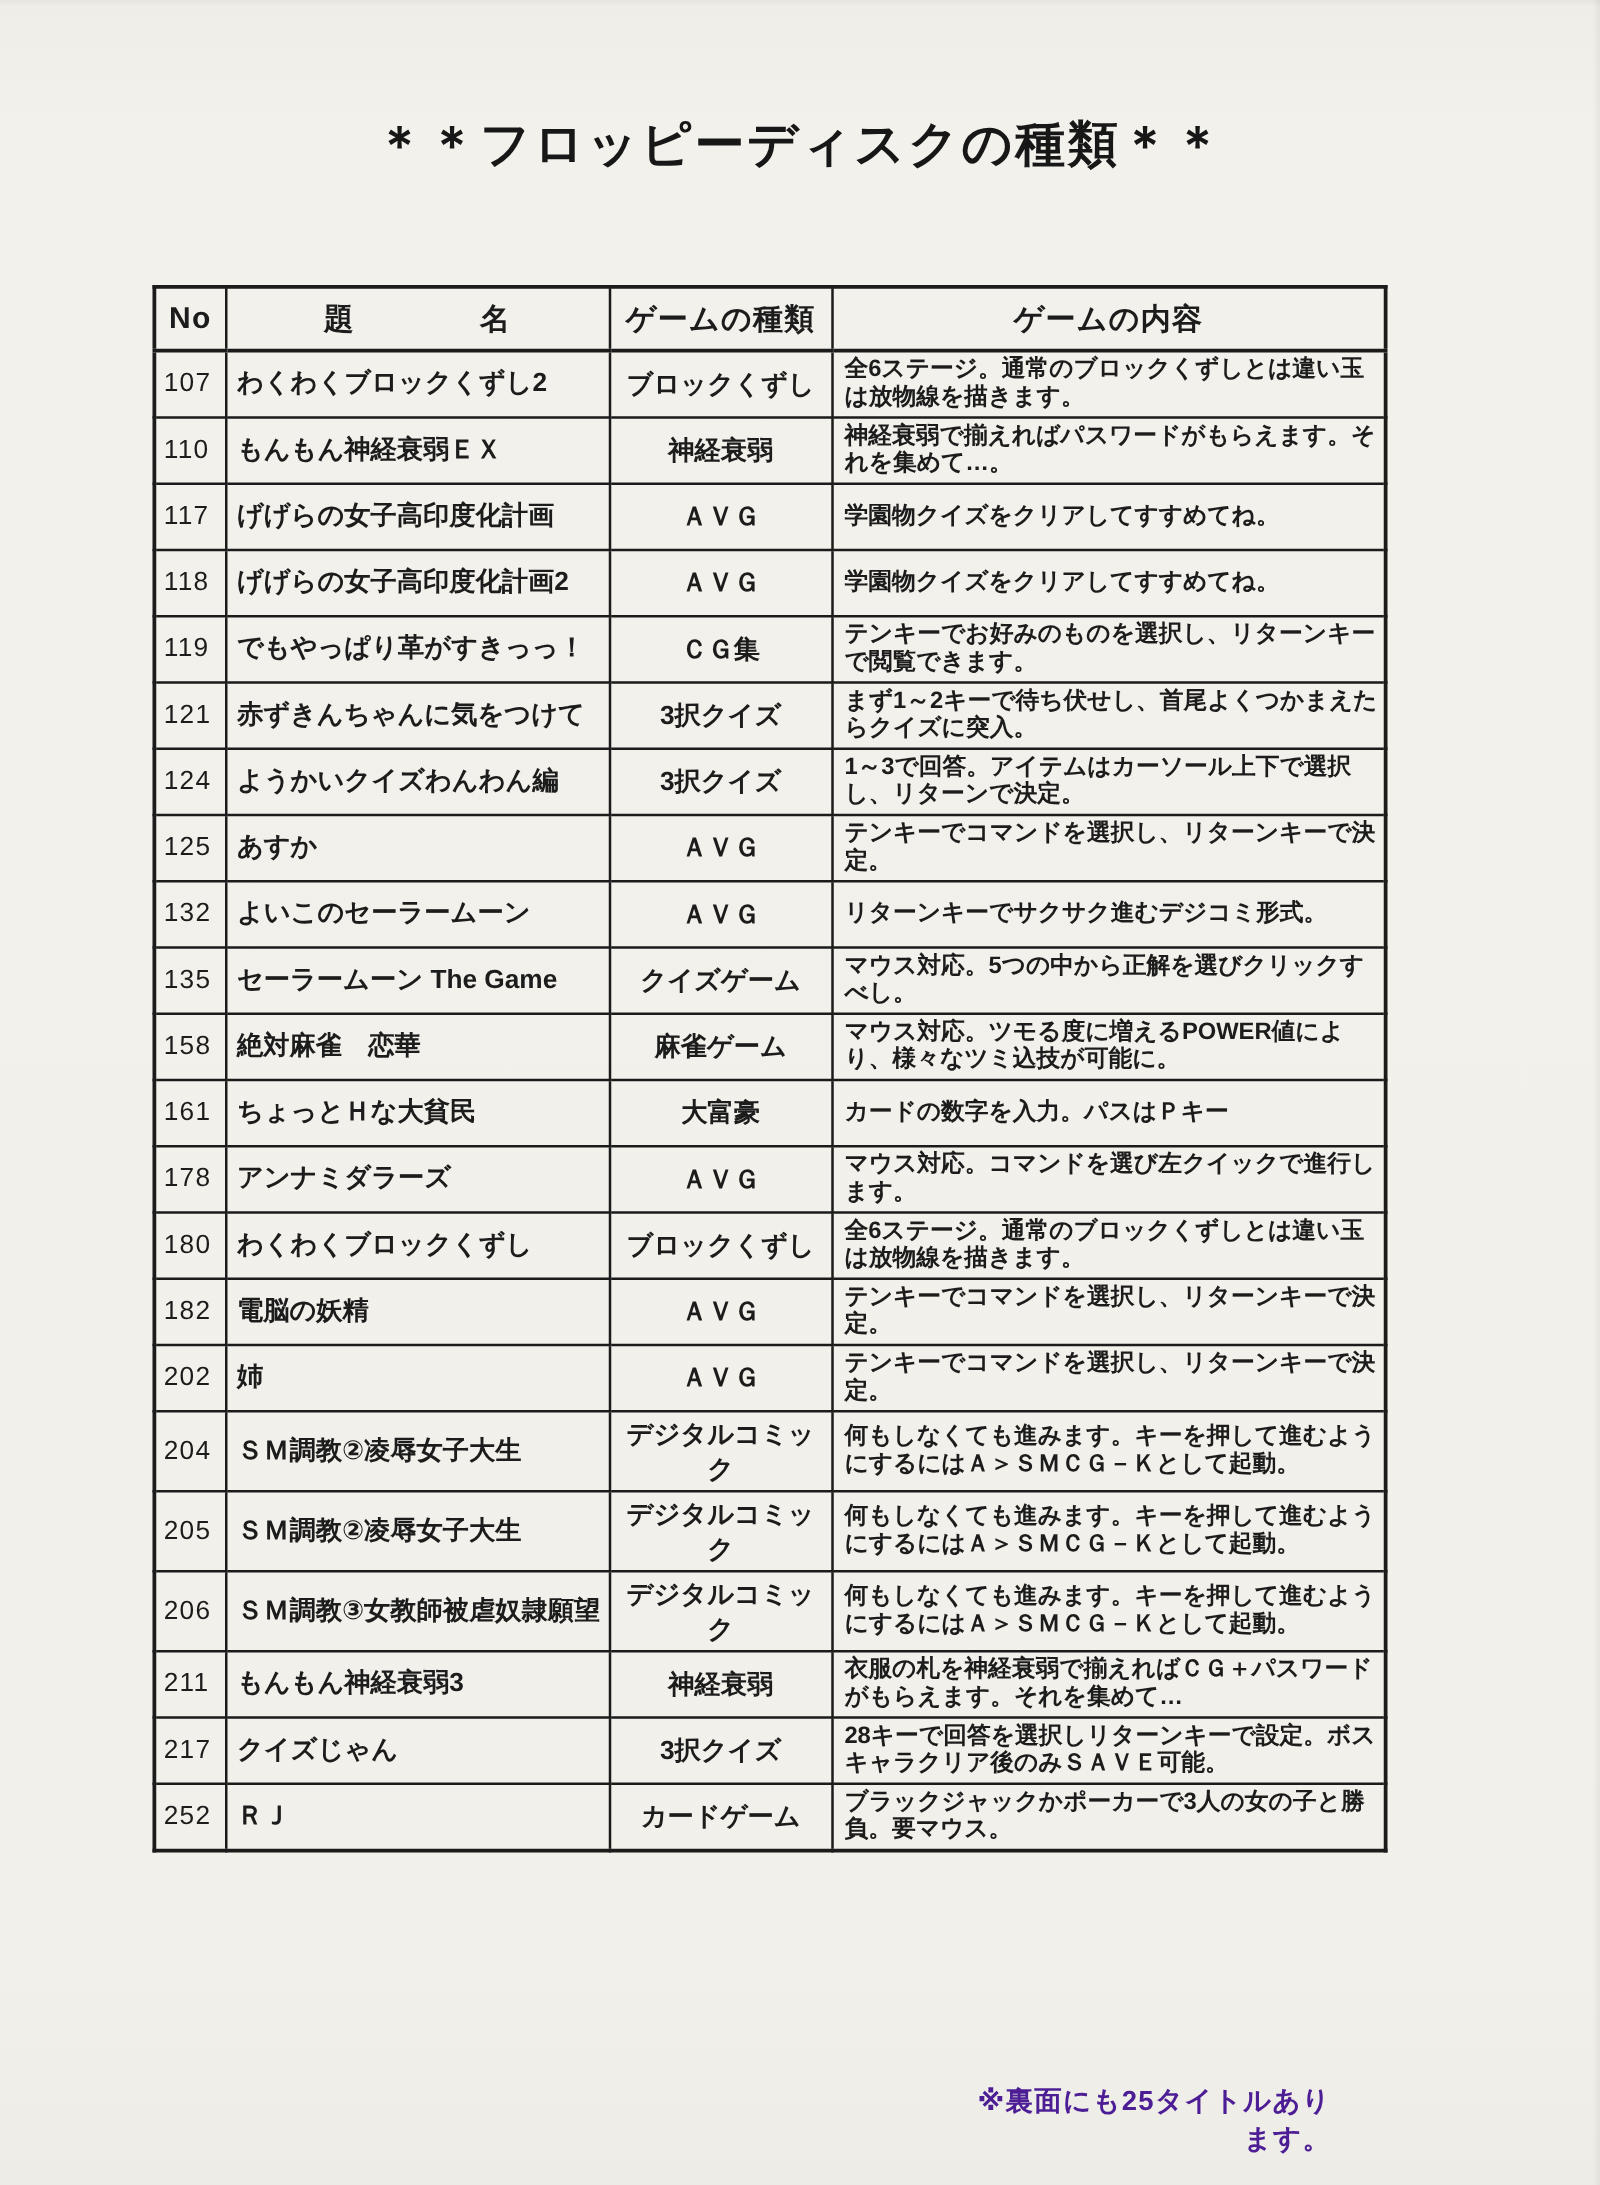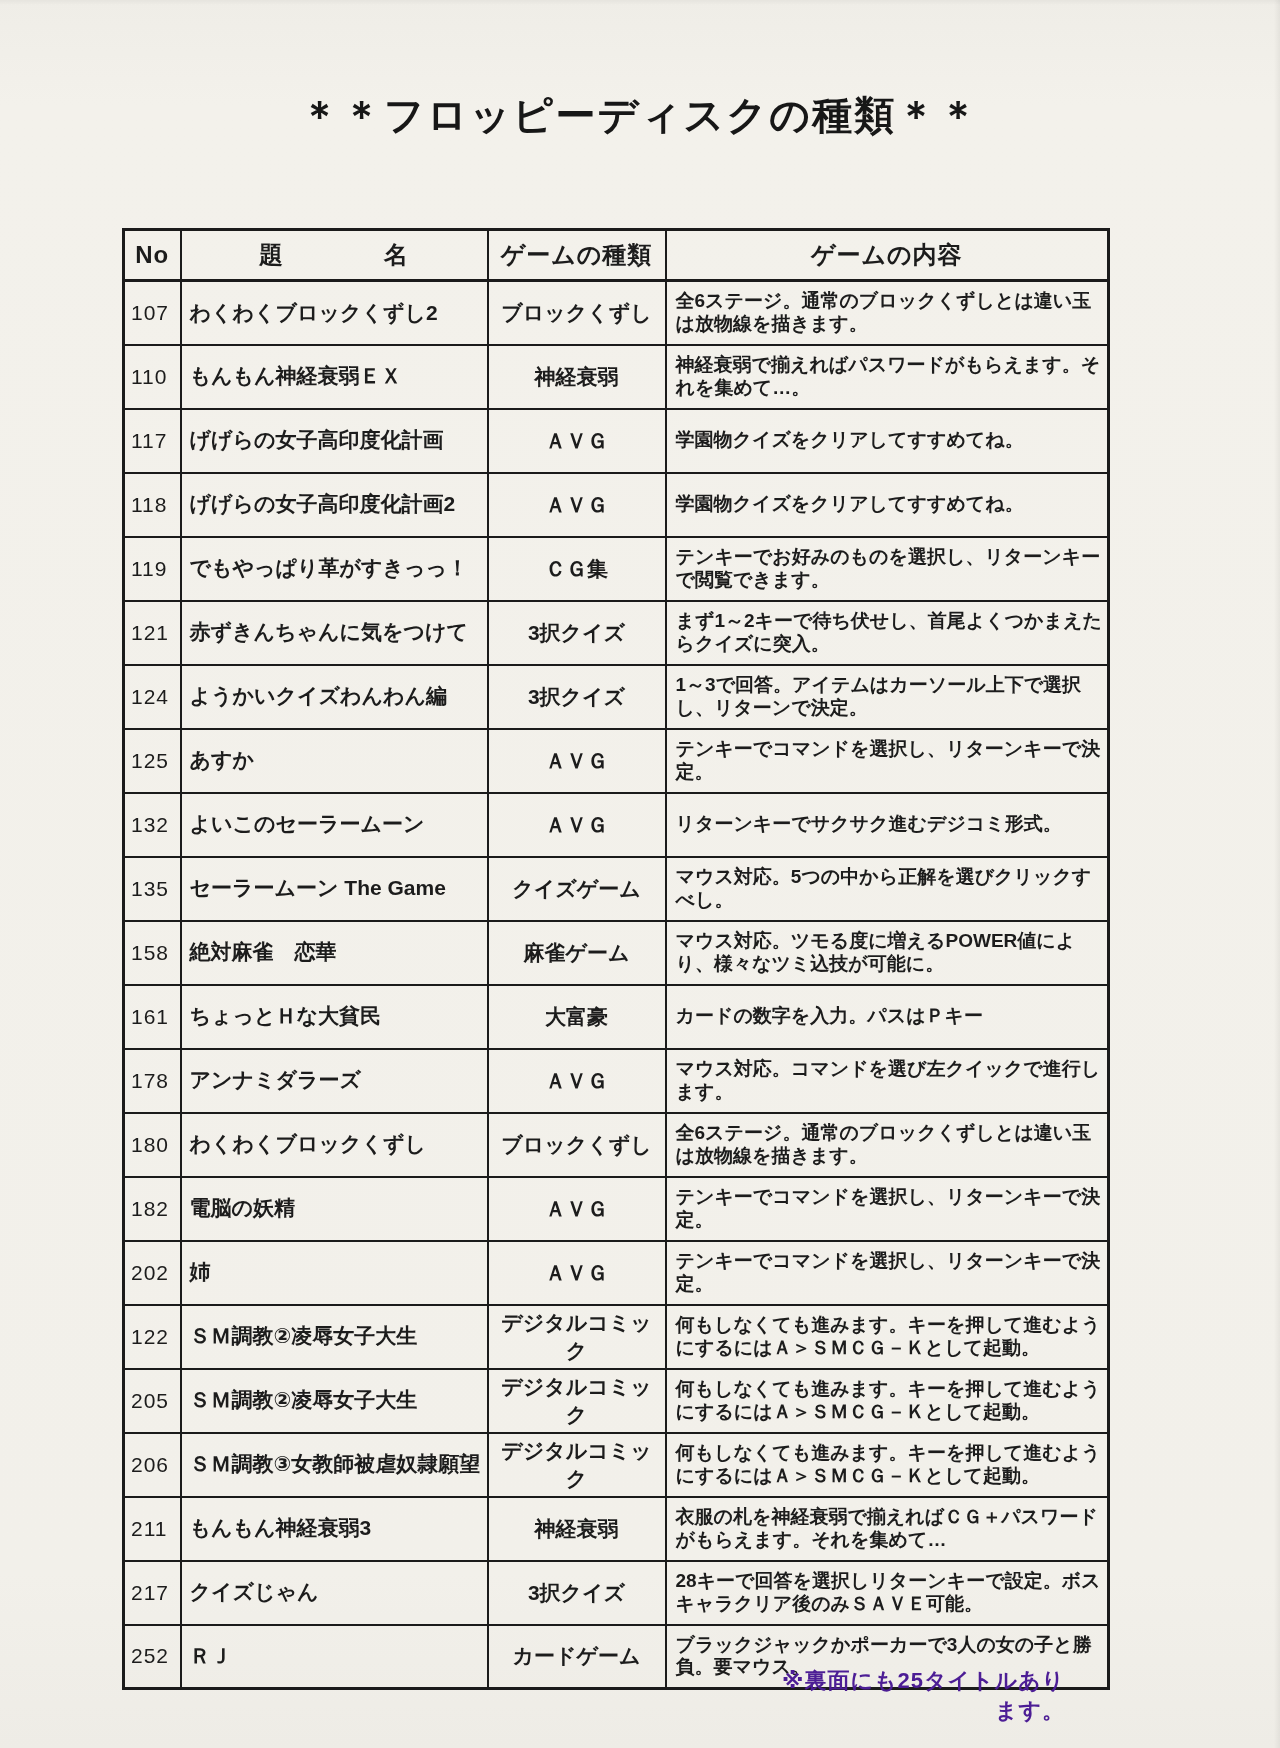--- a/index.html
+++ b/index.html
@@ -42,21 +42,21 @@
   }
   .disk-table{border:3px solid #1b1b1b;}
   .disk-table thead th{
     height:42px;
     font-size:24px;
     font-weight:bold;
     text-align:center;
     letter-spacing:1px;
     border-bottom:3px solid #1b1b1b;
   }
-  .disk-table tbody tr{height:64px;}
+  .disk-table tbody tr{height:53px;}
   td.cell-no{
     font-size:21px;
     letter-spacing:1px;
     font-weight:500;
   }
   td.cell-title{
     font-size:21px;
     padding-left:8px;
     line-height:1.15;
   }
@@ -205,21 +205,21 @@
         <td class="cell-type">ＡＶＧ</td>
         <td class="cell-content">テンキーでコマンドを選択し、リターンキーで決定。</td>
       </tr>
       <tr>
         <td class="cell-no">202</td>
         <td class="cell-title">姉</td>
         <td class="cell-type">ＡＶＧ</td>
         <td class="cell-content">テンキーでコマンドを選択し、リターンキーで決定。</td>
       </tr>
       <tr>
-        <td class="cell-no">122</td>
+        <td class="cell-no">204</td>
         <td class="cell-title">ＳＭ調教②凌辱女子大生</td>
         <td class="cell-type">デジタルコミック</td>
         <td class="cell-content">何もしなくても進みます。キーを押して進むようにするにはＡ＞ＳＭＣＧ－Ｋとして起動。</td>
       </tr>
       <tr>
         <td class="cell-no">205</td>
         <td class="cell-title">ＳＭ調教②凌辱女子大生</td>
         <td class="cell-type">デジタルコミック</td>
         <td class="cell-content">何もしなくても進みます。キーを押して進むようにするにはＡ＞ＳＭＣＧ－Ｋとして起動。</td>
       </tr>

